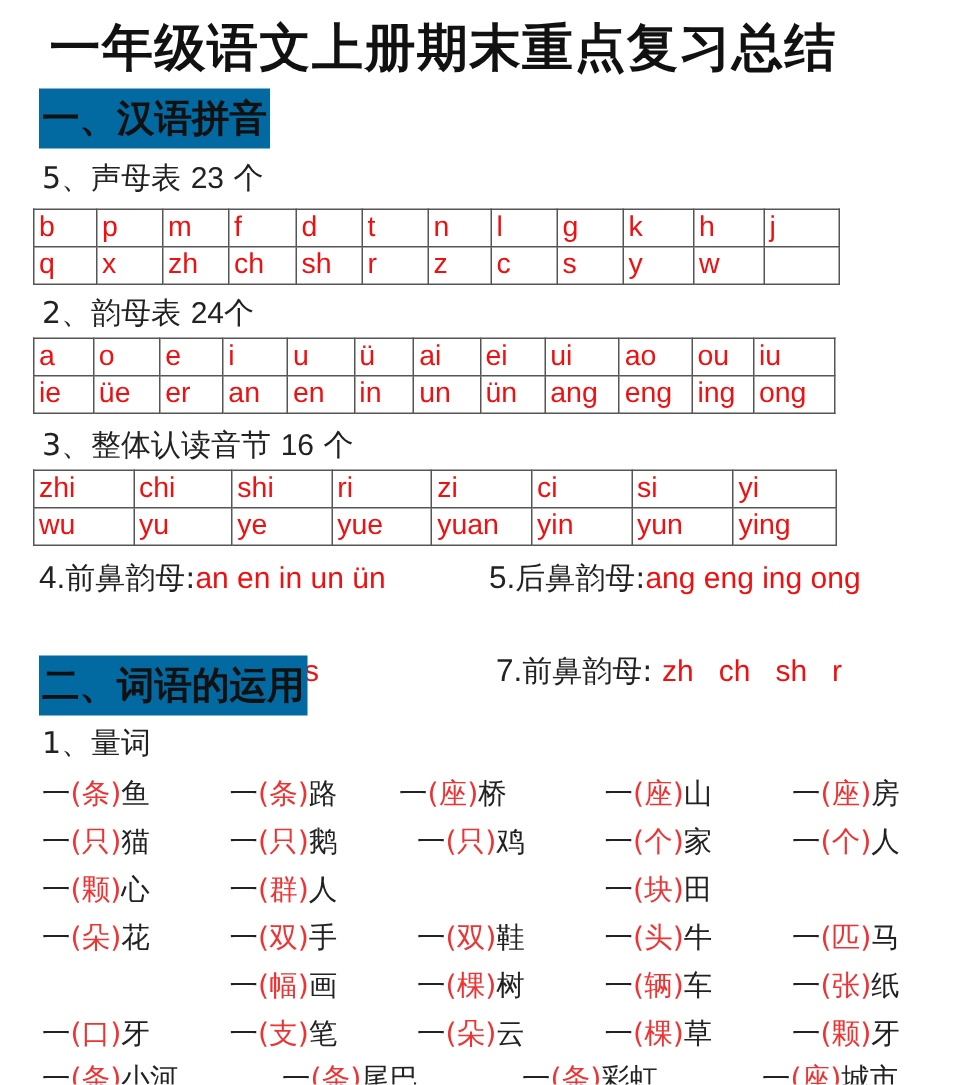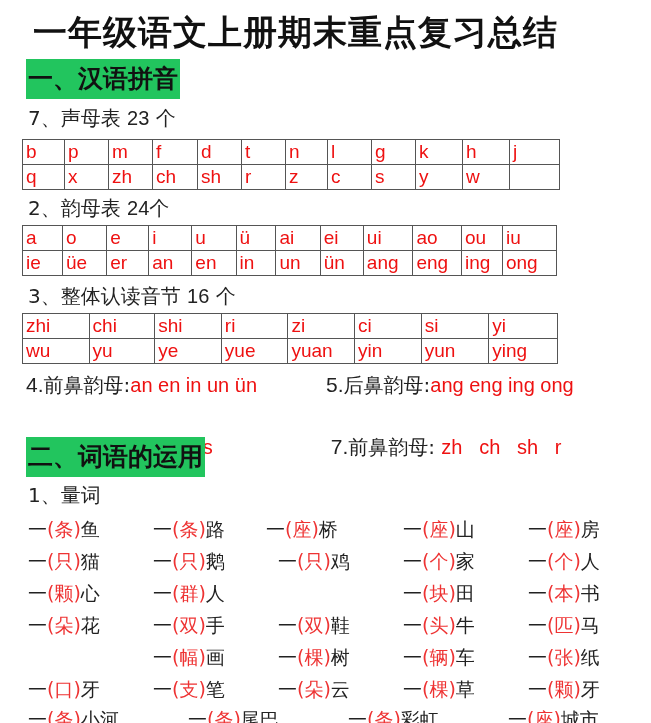--- a/index.html
+++ b/index.html
@@ -1,20 +1,20 @@
 <!DOCTYPE html>
 <html><head>
 <meta charset="utf-8">
 <style>
   html, body { margin:0; padding:0; background:#ffffff; }
   body { width:651px; height:723px; overflow:hidden; position:relative;
          font-family:"DejaVu Sans", "Liberation Sans", sans-serif; color:#1a1a1a; }
   .title { position:absolute; left:0; top:10px; width:591px; text-align:center;
            font-size:34px; font-weight:bold; letter-spacing:1px; color:#111; line-height:44px; }
-  .section-head { position:absolute; background:#22c55e; font-size:25px; line-height:40px;
+  .section-head { position:absolute; background:#0369a1; font-size:25px; line-height:40px;
                   padding:0 2px 0 2px; color:#111; font-weight:bold; }
   .sub { position:absolute; font-size:20px; line-height:26px; color:#222; }
   .sub .num { font-family:"Liberation Sans", sans-serif; }
   table.py { position:absolute; border-collapse:collapse; table-layout:fixed; }
   table.py td { border:1.5px solid #555; color:#ee1111; font-family:"Liberation Sans", sans-serif;
                 font-size:19px; padding:0 0 0 3px; height:24px; line-height:24px; overflow:hidden; white-space:nowrap; }
   .line { position:absolute; font-size:20px; line-height:28px; color:#222; white-space:nowrap; }
   .line .red { color:#ee1111; font-family:"Liberation Sans", sans-serif; }
   .line .lbl-num { font-family:"Liberation Sans", sans-serif; font-size:21px; }
   .mw-row { position:absolute; left:28px; width:620px; height:30px; font-size:19px; line-height:30px; }
@@ -22,21 +22,21 @@
   .mw .red { color:#ee3333; }
 </style>
 </head>
 <body>
 
 <div class="title">一年级语文上册期末重点复习总结</div>
 
 <div class="section-head" style="left:26px; top:59px;">一、汉语拼音</div>
 
 <div class="sub" style="left:28px; top:105px;">
-  <span>7、声母表</span>
+  <span>5、声母表</span>
   <span class="num">23</span>
   <span>个</span>
 </div>
 <table class="py" style="left:22px; top:139px; width:537px;">
   <colgroup>
     <col style="width:42px">
       <col style="width:44px">
       <col style="width:44px">
       <col style="width:45px">
     <col style="width:44px">
@@ -199,21 +199,20 @@
       <span class="mw" style="left: 0px;"><span>一</span><span class="red"><span>(</span><span>只</span><span>)</span></span><span>猫</span></span>
       <span class="mw" style="left: 125px;"><span>一</span><span class="red"><span>(</span><span>只</span><span>)</span></span><span>鹅</span></span>
       <span class="mw" style="left: 250px;"><span>一</span><span class="red"><span>(</span><span>只</span><span>)</span></span><span>鸡</span></span>
       <span class="mw" style="left: 375px;"><span>一</span><span class="red"><span>(</span><span>个</span><span>)</span></span><span>家</span></span>
       <span class="mw" style="left: 500px;"><span>一</span><span class="red"><span>(</span><span>个</span><span>)</span></span><span>人</span></span>
     </div>
     <div class="mw-row" style="top: 578px;">
       <span class="mw" style="left: 0px;"><span>一</span><span class="red"><span>(</span><span>颗</span><span>)</span></span><span>心</span></span>
       <span class="mw" style="left: 125px;"><span>一</span><span class="red"><span>(</span><span>群</span><span>)</span></span><span>人</span></span>
       <span class="mw" style="left: 375px;"><span>一</span><span class="red"><span>(</span><span>块</span><span>)</span></span><span>田</span></span>
-      <span class="mw" style="left: 500px;"><span>一</span><span class="red"><span>(</span><span>本</span><span>)</span></span><span>书</span></span>
     </div>
     <div class="mw-row" style="top: 610px;">
       <span class="mw" style="left: 0px;"><span>一</span><span class="red"><span>(</span><span>朵</span><span>)</span></span><span>花</span></span>
       <span class="mw" style="left: 125px;"><span>一</span><span class="red"><span>(</span><span>双</span><span>)</span></span><span>手</span></span>
       <span class="mw" style="left: 250px;"><span>一</span><span class="red"><span>(</span><span>双</span><span>)</span></span><span>鞋</span></span>
       <span class="mw" style="left: 500px;"><span>一</span><span class="red"><span>(</span><span>匹</span><span>)</span></span><span>马</span></span>
       <span class="mw" style="left: 375px;"><span>一</span><span class="red"><span>(</span><span>头</span><span>)</span></span><span>牛</span></span>
     </div>
     <div class="mw-row" style="top: 642px;">
       <span class="mw" style="left: 125px;"><span>一</span><span class="red"><span>(</span><span>幅</span><span>)</span></span><span>画</span></span>

